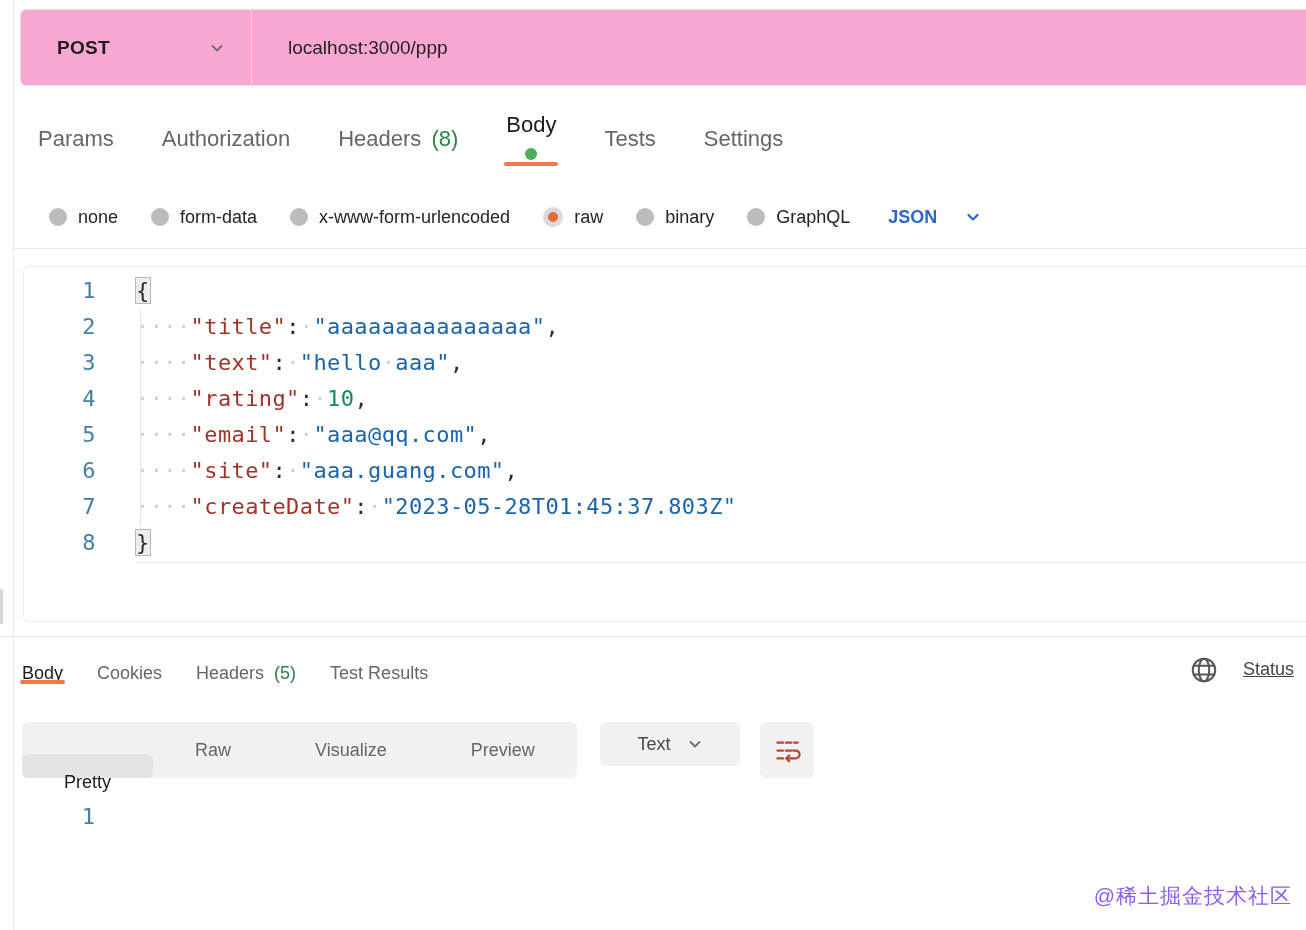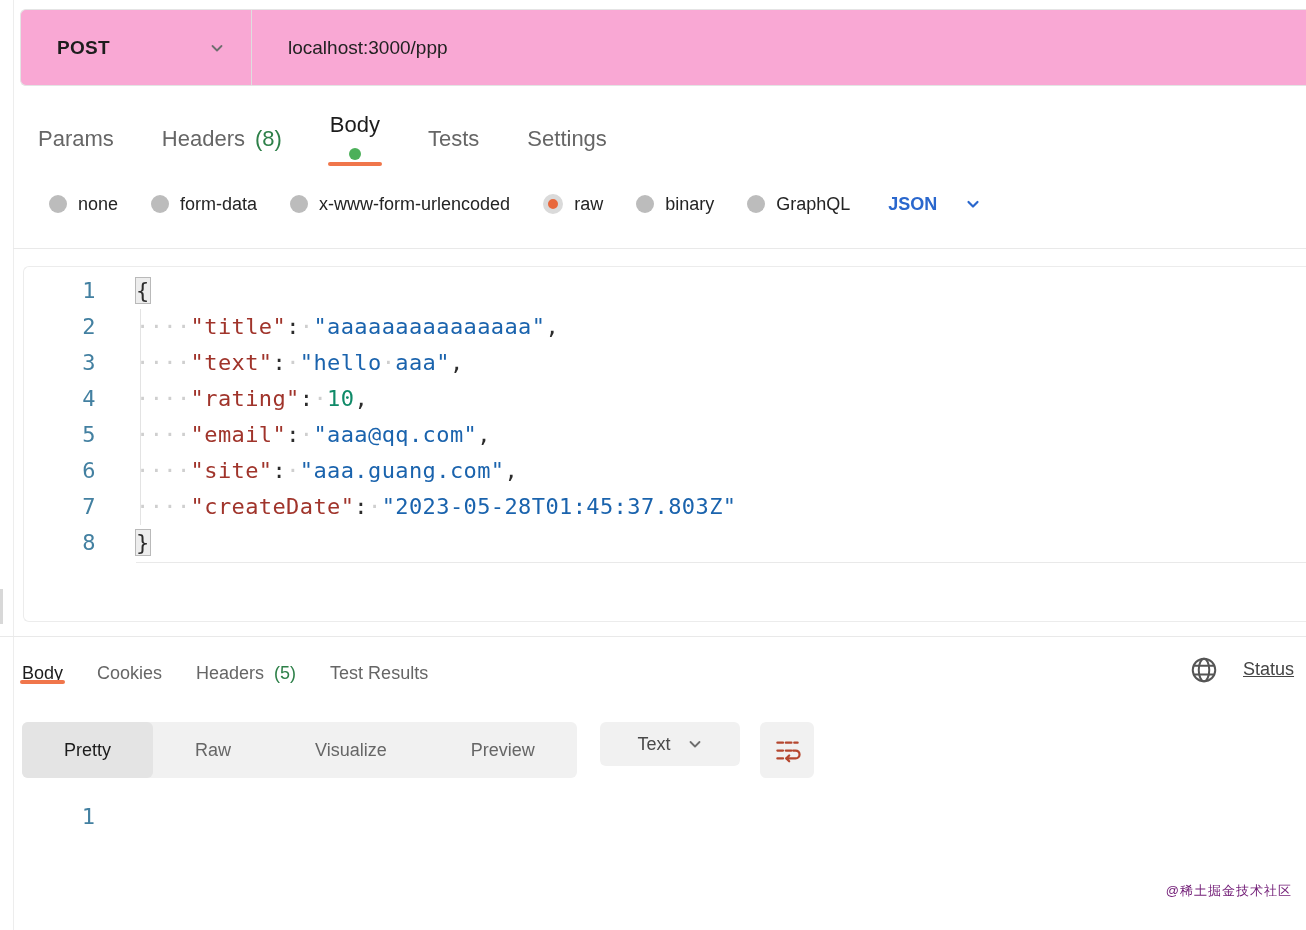--- a/index.html
+++ b/index.html
@@ -23,21 +23,21 @@
 
   
   .req-tabs { position:absolute; left:38px; top:112px; height:54px; display:flex; gap:48px; font-size:22px; }
   .tab { position:relative; display:flex; align-items:center; gap:10px; color:#666; cursor:default; }
   .tab.active { color:#1c1c1c;flex-direction:column; }
   .tab-count { color:#2e8049; }
   .green-dot { width:12px; height:12px; border-radius:50%; background:#4cb05a; display:inline-block; }
   .tab-underline { position:absolute; left:-2px; right:-2px; bottom:0; height:4px; background:#f0764b; border-radius:2px; }
 
   
-  .mode-row { position:absolute; left:49px; top:181px; height:46px; display:flex; align-items:center; gap:33px; font-size:18px; color:#242424; }
+  .mode-row { position:absolute; left:49px; top:194px; height:46px; display:flex; align-items:center; gap:33px; font-size:18px; color:#242424; }
   .mode { display:flex; align-items:center; }
   .radio { width:18px; height:18px; border-radius:50%; background:#bcbcbc; margin-right:11px; flex:0 0 auto; }
   .radio.sel { width:20px; height:20px; background:#e8683c; border:5px solid #dadada; }
   .json-select { display:flex; align-items:center; gap:28px; color:#2a67cd; font-weight:700; margin-left:5px; }
 
   .hdiv { position:absolute; height:1px; background:#e9e9e9; }
   .div1 { left:13px; right:0; top:248px; }
   .div2 { left:0; right:0; top:636px; }
 
   
@@ -57,32 +57,32 @@
   .cursor-line { position:absolute; left:112px; right:0; top:295px; height:1px; background:#e9e9e9; }
 
   
   .resp-tabs { position:absolute; left:22px; top:648px; height:50px; display:flex; gap:34px; align-items:center; font-size:18px; }
   .globe { position:absolute; left:1189px; top:655px; }
   .globe circle, .globe path, .globe ellipse { stroke:#555; stroke-width:1.6; fill:none; }
   .status-label { position:absolute; left:1243px; top:659px; font-size:18px; color:#444; white-space:nowrap;text-decoration:underline; }
 
   .seg-group { position:absolute; left:22px; top:722px; height:56px; background:#f1f1f1; border-radius:6px; display:flex; }
   .seg { padding:0 42px; line-height:56px; font-size:18px; color:#666; border-radius:6px; }
-  .seg.active { background:#e4e4e4; color:#1c1c1c; }
+  .seg.active { background:#e4e4e4; color:#1c1c1c;margin-top:32px; }
 
   .format-pill { position:absolute; left:600px; top:722px; width:140px; height:44px; background:#f1f1f1; border-radius:6px;
     display:flex; align-items:center; justify-content:center; gap:16px; font-size:18px; color:#4a4a4a; }
   .wrap-btn { position:absolute; left:760px; top:722px; width:54px; height:56px; background:#f1f1f1; border-radius:6px;
     display:flex; align-items:center; justify-content:center; }
   .wrap-icon path { stroke:#b5472f; stroke-width:2; fill:none; stroke-linecap:round; stroke-linejoin:round; }
 
   .resp-line1 { position:absolute; left:57px; top:804px; width:38px; text-align:right;
     font-family:"DejaVu Sans Mono", monospace; font-size:22px; color:#4380a1; }
 
-  .watermark { position:absolute; right:14px; top:882px; font-size:13px; color:#701a75; letter-spacing:1px; }
+  .watermark { position:absolute; right:14px; top:882px; font-size:21px; color:#8b5cf6; letter-spacing:1px; }
 </style>
 </head>
 <body>
 
 <div class="left-edge"></div>
 <div class="scroll-bit"></div>
 
 <div class="urlbar">
   <div class="method">
     <span>POST</span>
@@ -92,20 +92,23 @@
   </div>
   <div class="vdiv"></div>
   <div class="url">
     <span>localhost:3000/ppp</span>
   </div>
 </div>
 
 <div class="req-tabs">
     <div class="tab">
       <span class="tab-label">Params</span>
+    </div>
+    <div class="tab">
+      <span class="tab-label">Authorization</span>
     </div>
     <div class="tab">
       <span class="tab-label">Headers</span>
       <span class="tab-count">(8)</span>
     </div>
     <div class="tab active">
       <span class="tab-label">Body</span>
       <span class="green-dot"></span>
       <span class="tab-underline"></span>
     </div>

